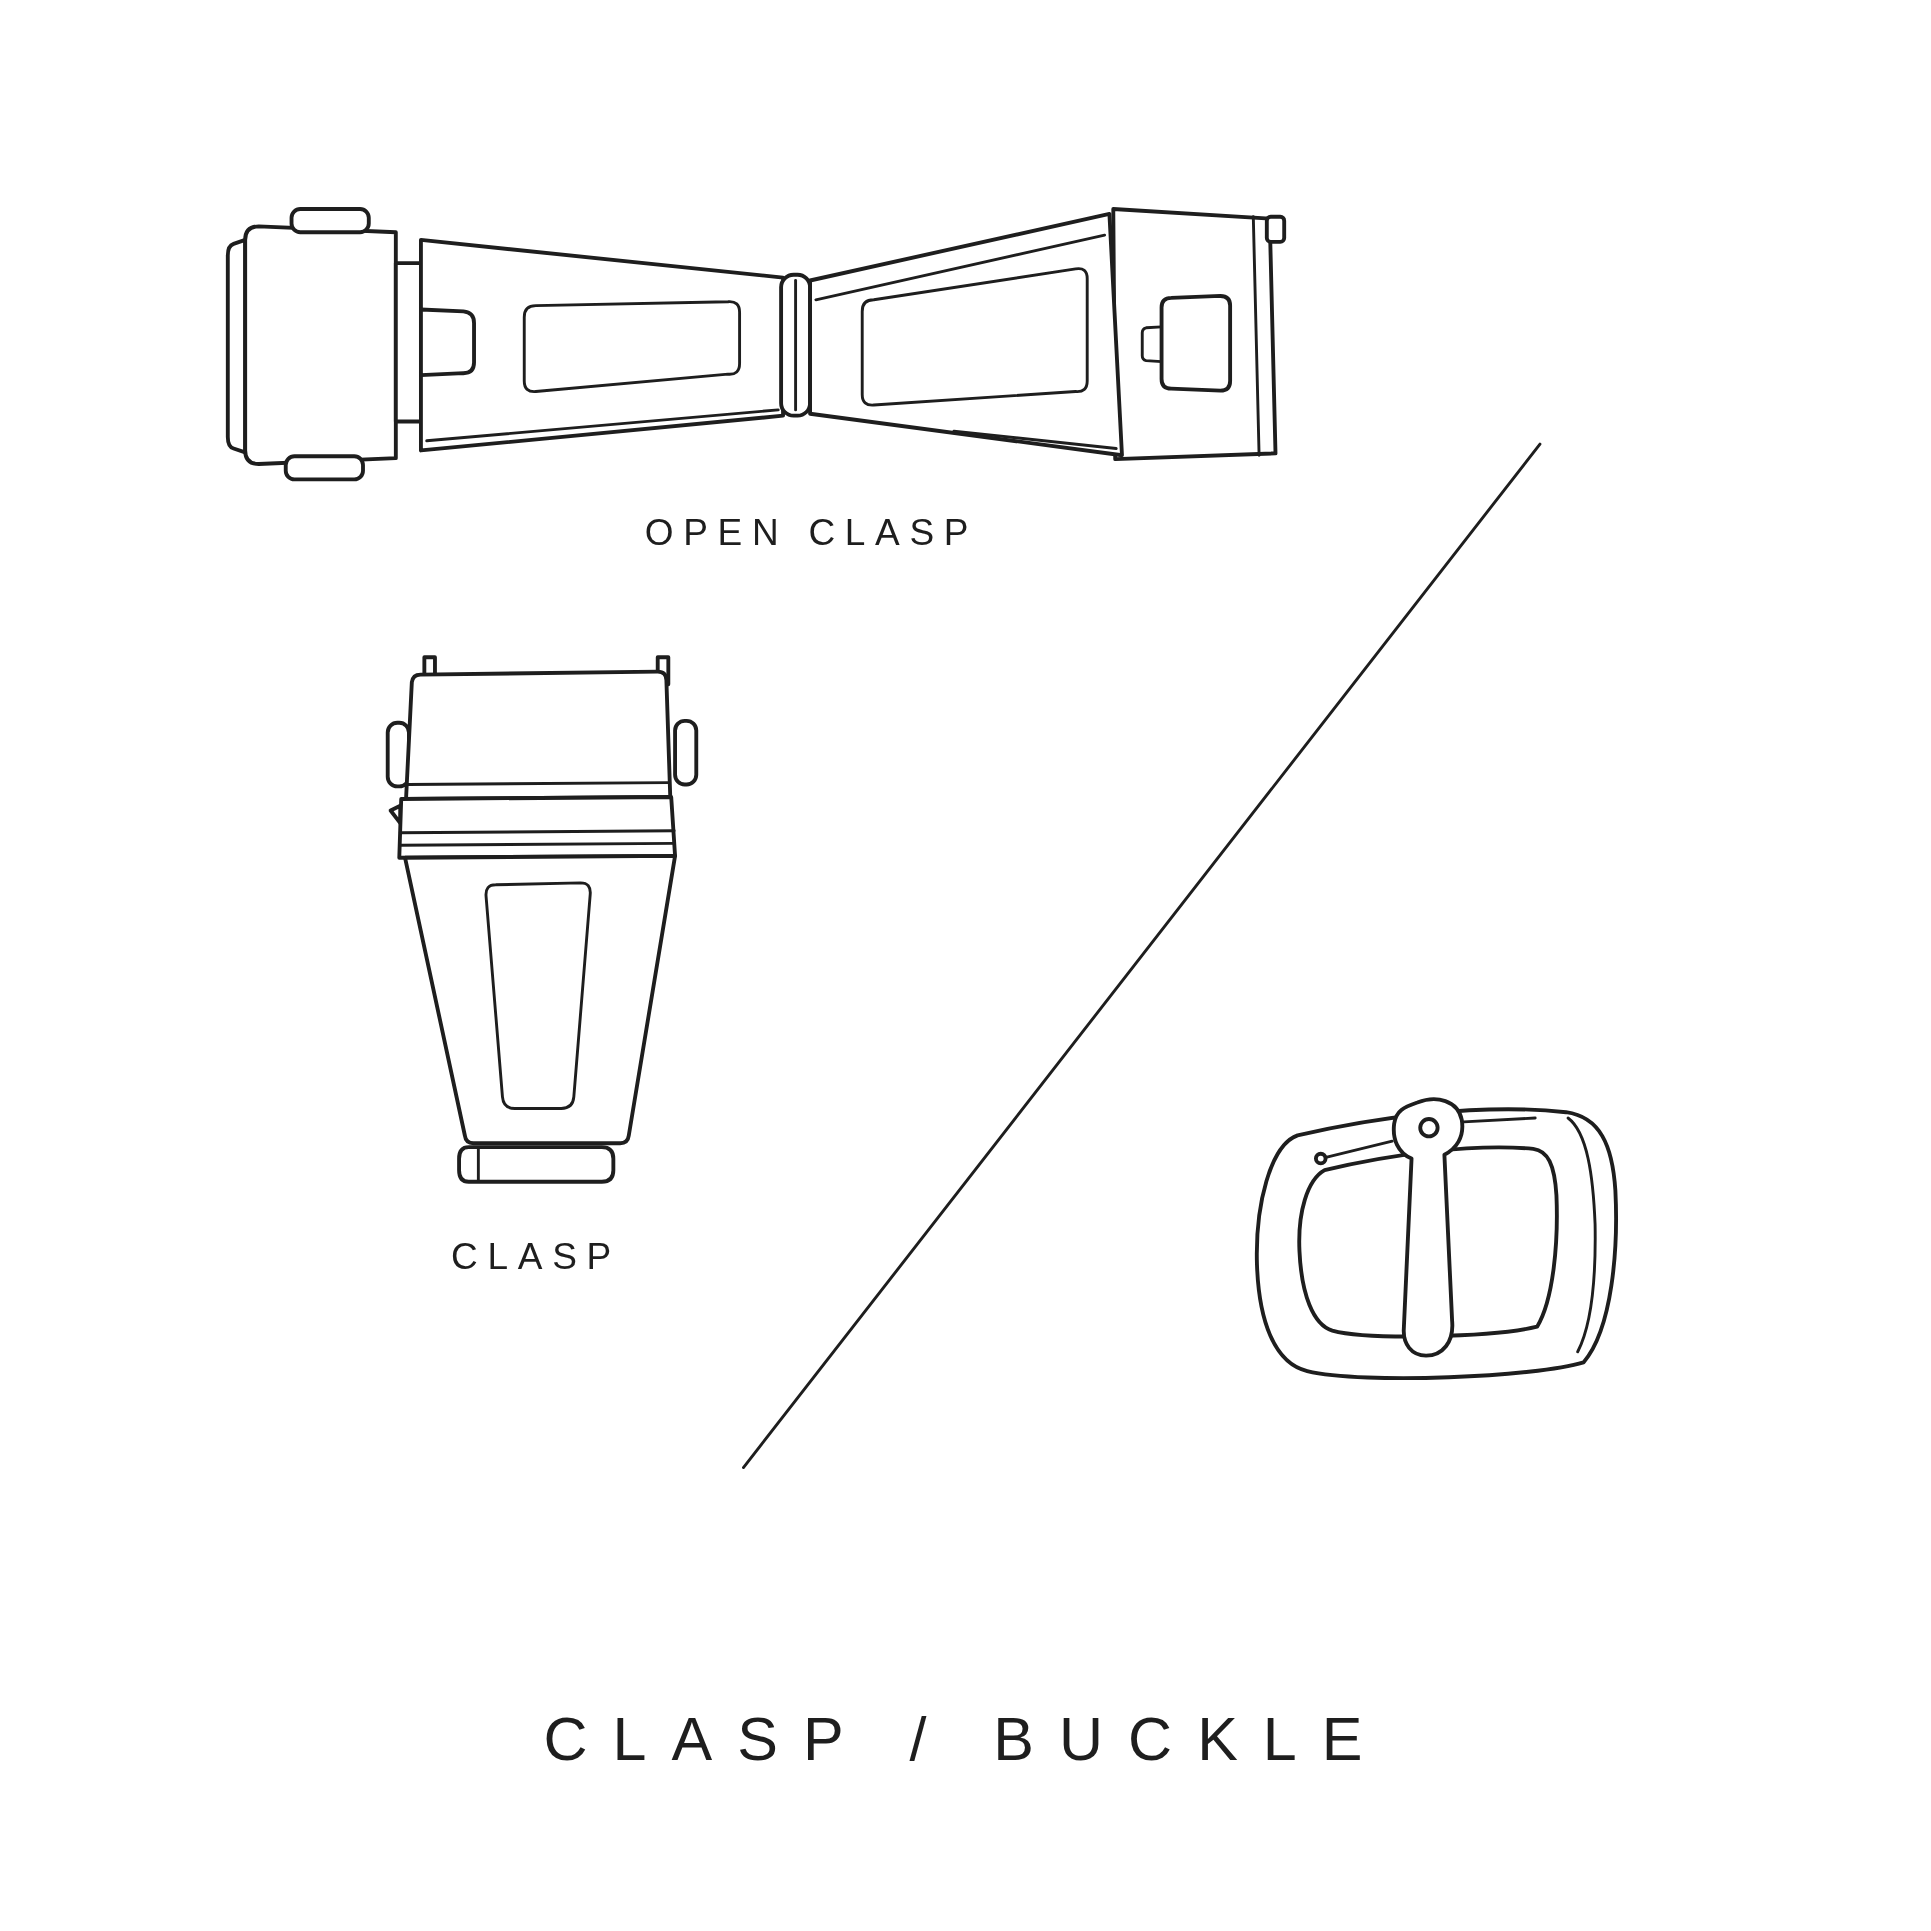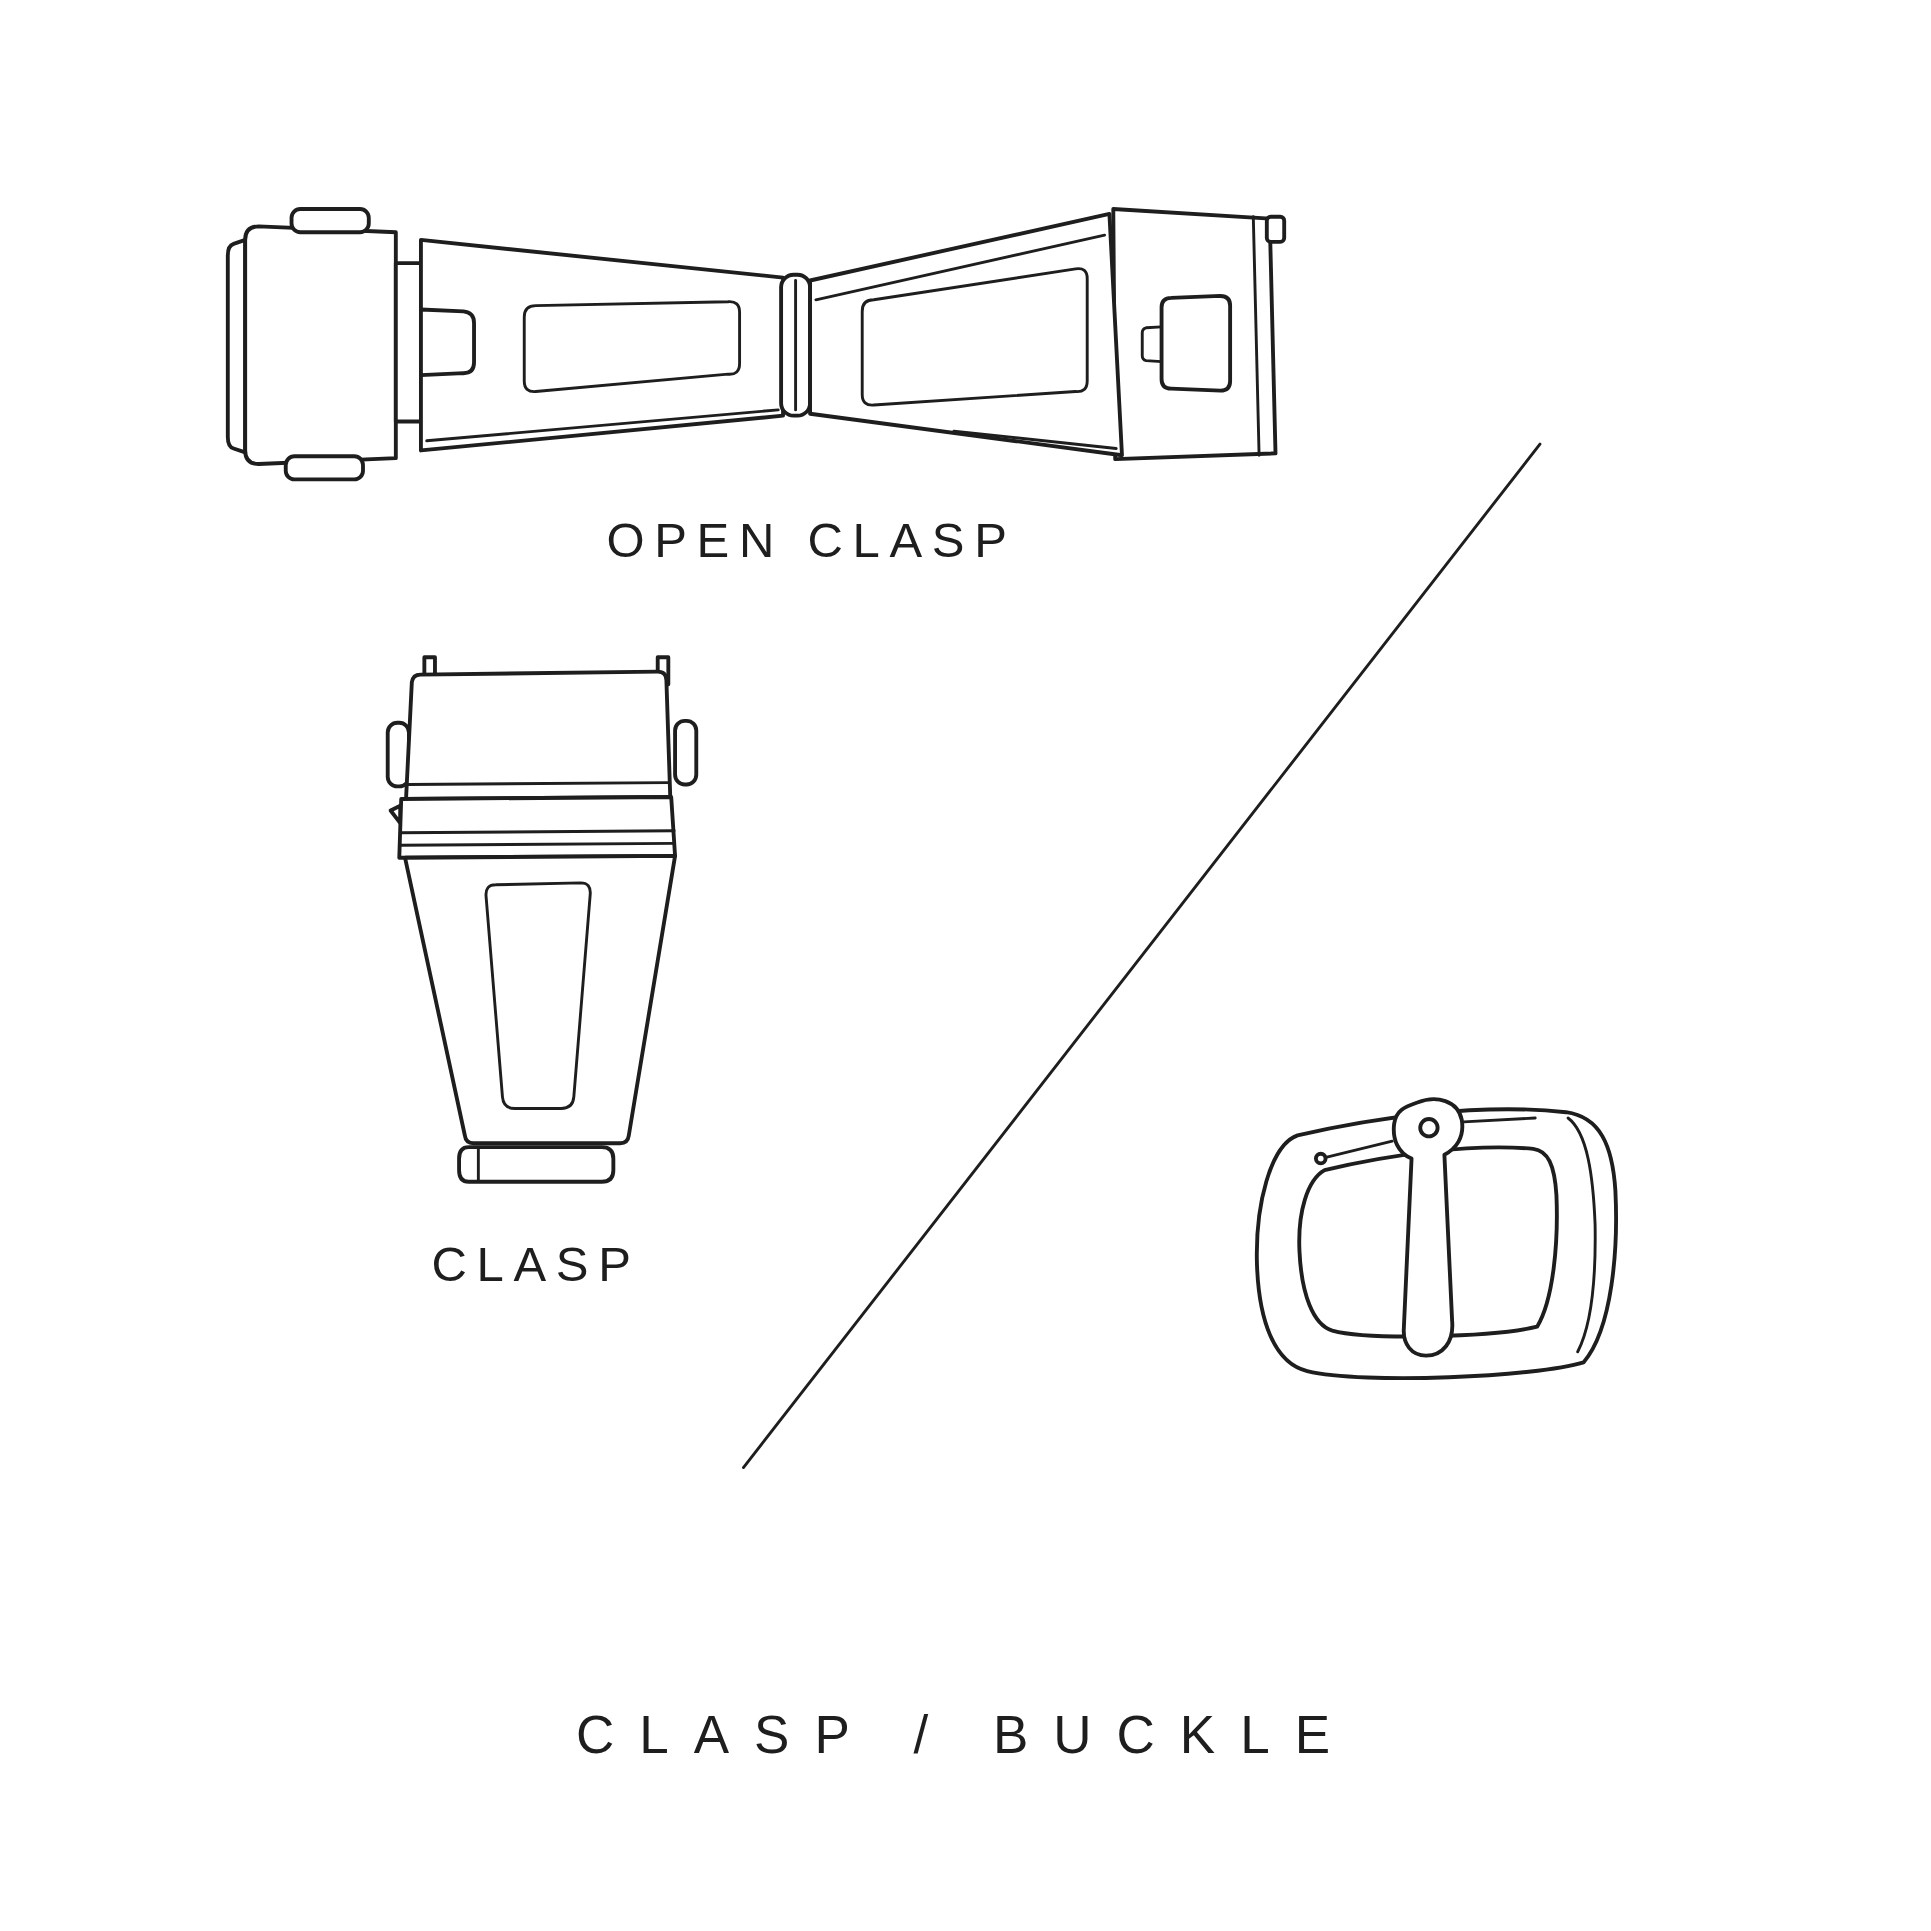--- a/index.html
+++ b/index.html
@@ -17,33 +17,33 @@
   .fig-closed { left:380px;  top:653px;  width:324px;  height:533px; }
   .fig-buckle { left:1228px; top:1089px; width:398px;  height:314px; }
   .divider {
     position:absolute; left:0; top:0; width:1931px; height:1931px;
     pointer-events:none;
   }
   .label {
     position:absolute;
     text-align:center;
     font-weight:400;
-    font-size:49px;
+    font-size:37px;
     letter-spacing:9.7px;
     color:var(--ink, #1e1e1e);
     white-space:nowrap;
   }
   .label-open   { left:406px; top:512px;  width:811px; }
   .label-closed { left:333px; top:1236px; width:406px; }
   .title {
     position:absolute;
     left:0; top:1704px; width:100%;
     text-align:center;
     font-weight:400;
-    font-size:53px;
+    font-size:61px;
     letter-spacing:25px;
     color:var(--ink, #1e1e1e);
     white-space:nowrap;
   }
 </style>
 </head>
 <body>
 
 <div>
 

